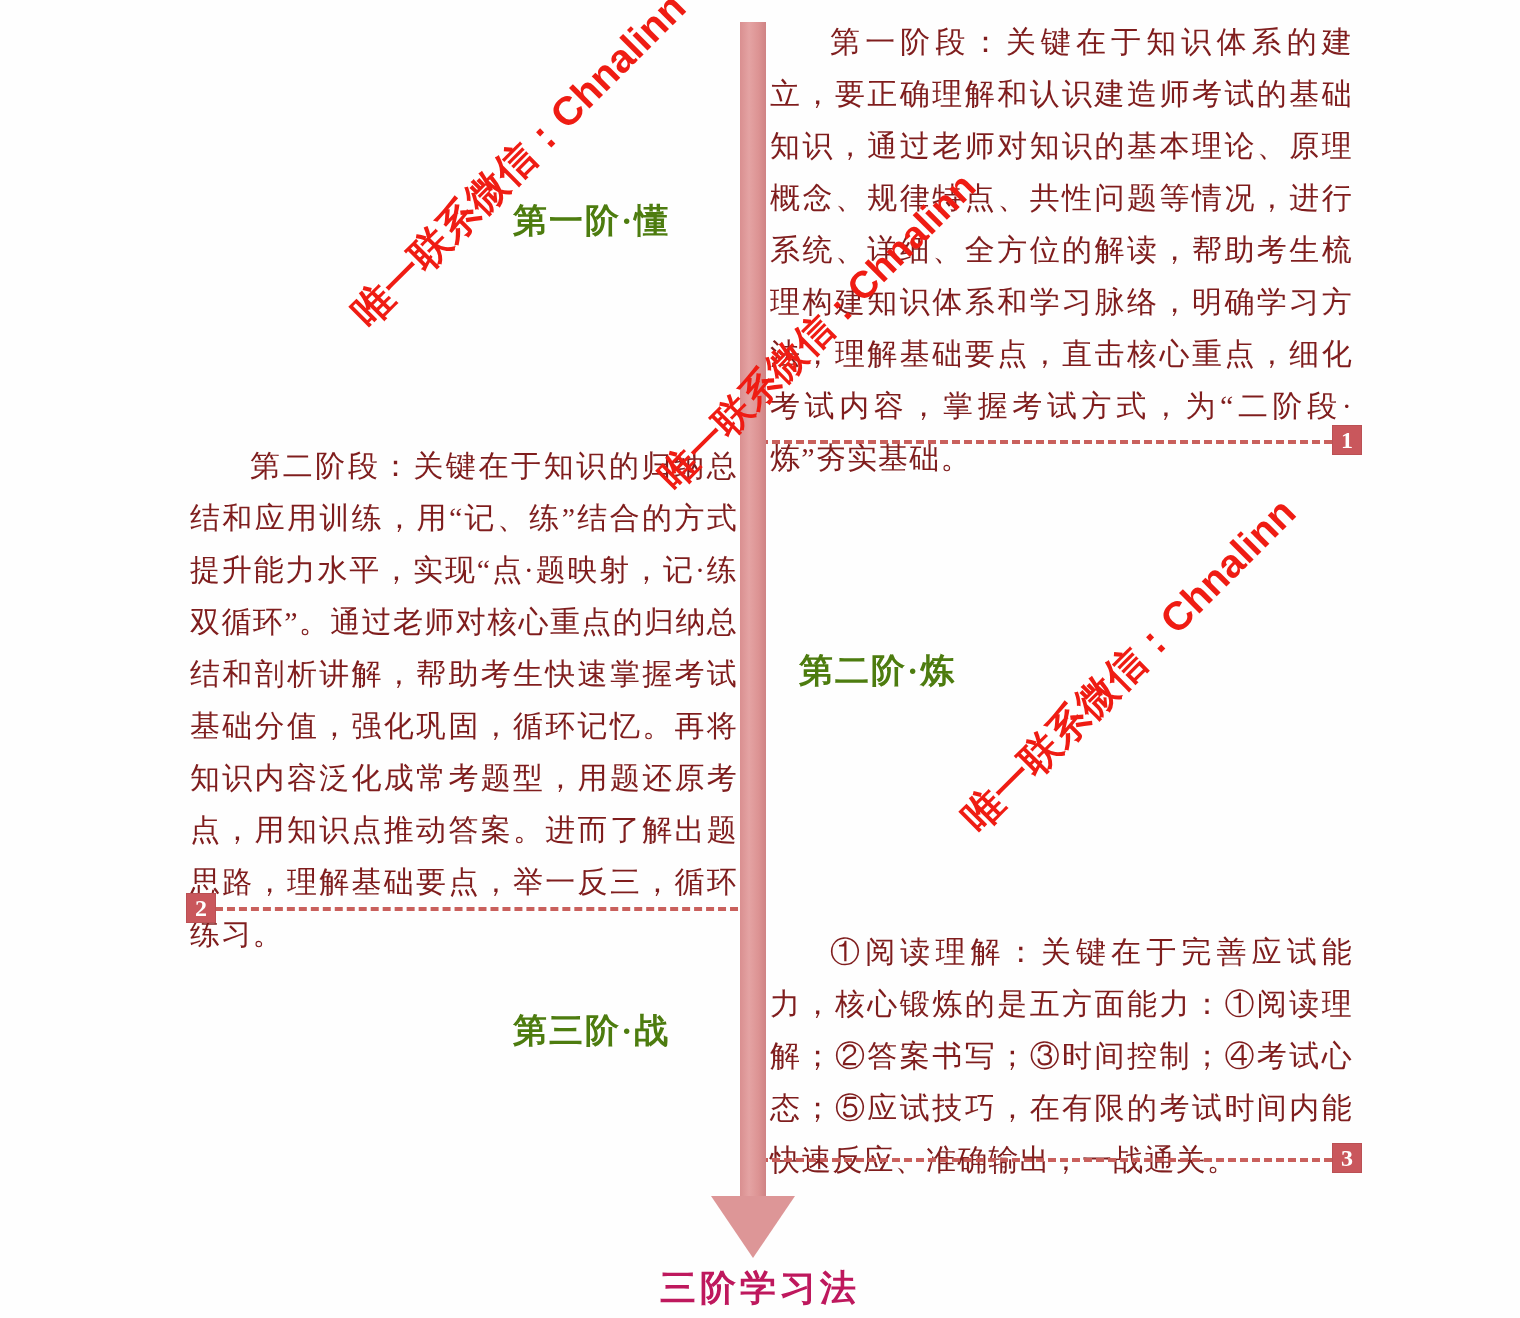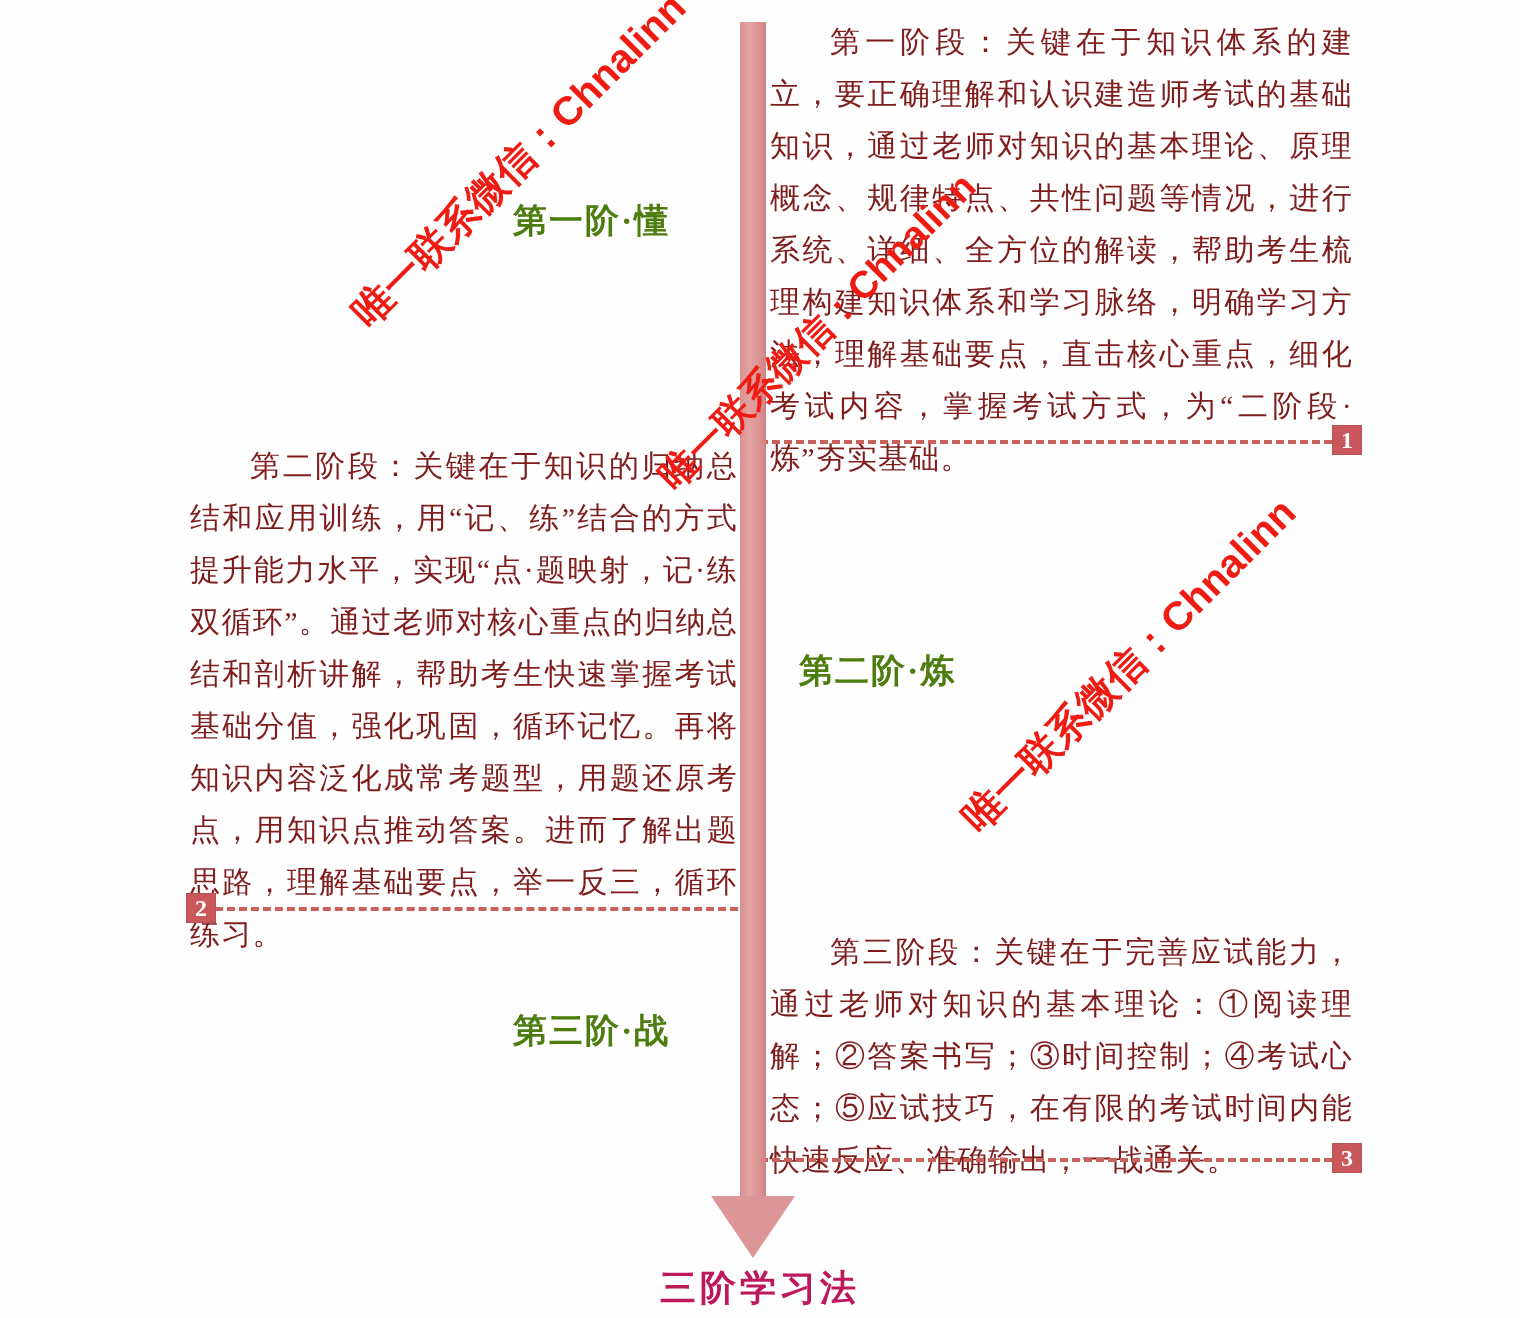--- a/index.html
+++ b/index.html
@@ -130,21 +130,21 @@
   <div class="para para-1">第一阶段：关键在于知识体系的建立，要正确理解和认识建造师考试的基础知识，通过老师对知识的基本理论、原理概念、规律特点、共性问题等情况，进行系统、详细、全方位的解读，帮助考生梳理构建知识体系和学习脉络，明确学习方法，理解基础要点，直击核心重点，细化考试内容，掌握考试方式，为“二阶段·炼”夯实基础。</div>
   <div class="stage-title title-1">第一阶·懂</div>
   <div class="dash-line dash-1"></div>
   <div class="marker marker-1">1</div>
 
   <div class="para para-2">第二阶段：关键在于知识的归纳总结和应用训练，用“记、练”结合的方式提升能力水平，实现“点·题映射，记·练双循环”。通过老师对核心重点的归纳总结和剖析讲解，帮助考生快速掌握考试基础分值，强化巩固，循环记忆。再将知识内容泛化成常考题型，用题还原考点，用知识点推动答案。进而了解出题思路，理解基础要点，举一反三，循环练习。</div>
   <div class="stage-title title-2">第二阶·炼</div>
   <div class="dash-line dash-2"></div>
   <div class="marker marker-2">2</div>
 
-  <div class="para para-3">第三阶段：关键在于完善应试能力，通过老师对知识的基本理论：①阅读理解；②答案书写；③时间控制；④考试心态；⑤应试技巧，在有限的考试时间内能快速反应、准确输出，一战通关。</div>
+  <div class="para para-3">①阅读理解：关键在于完善应试能力，核心锻炼的是五方面能力：①阅读理解；②答案书写；③时间控制；④考试心态；⑤应试技巧，在有限的考试时间内能快速反应、准确输出，一战通关。</div>
   <div class="stage-title title-3">第三阶·战</div>
   <div class="dash-line dash-3"></div>
   <div class="marker marker-3">3</div>
 
   <div class="caption">三阶学习法</div>
 
   <div class="watermark wm-1">唯一联系微信：Chnalinn</div>
   <div class="watermark wm-2">唯一联系微信：Chnalinn</div>
   <div class="watermark wm-3">唯一联系微信：Chnalinn</div>
 

